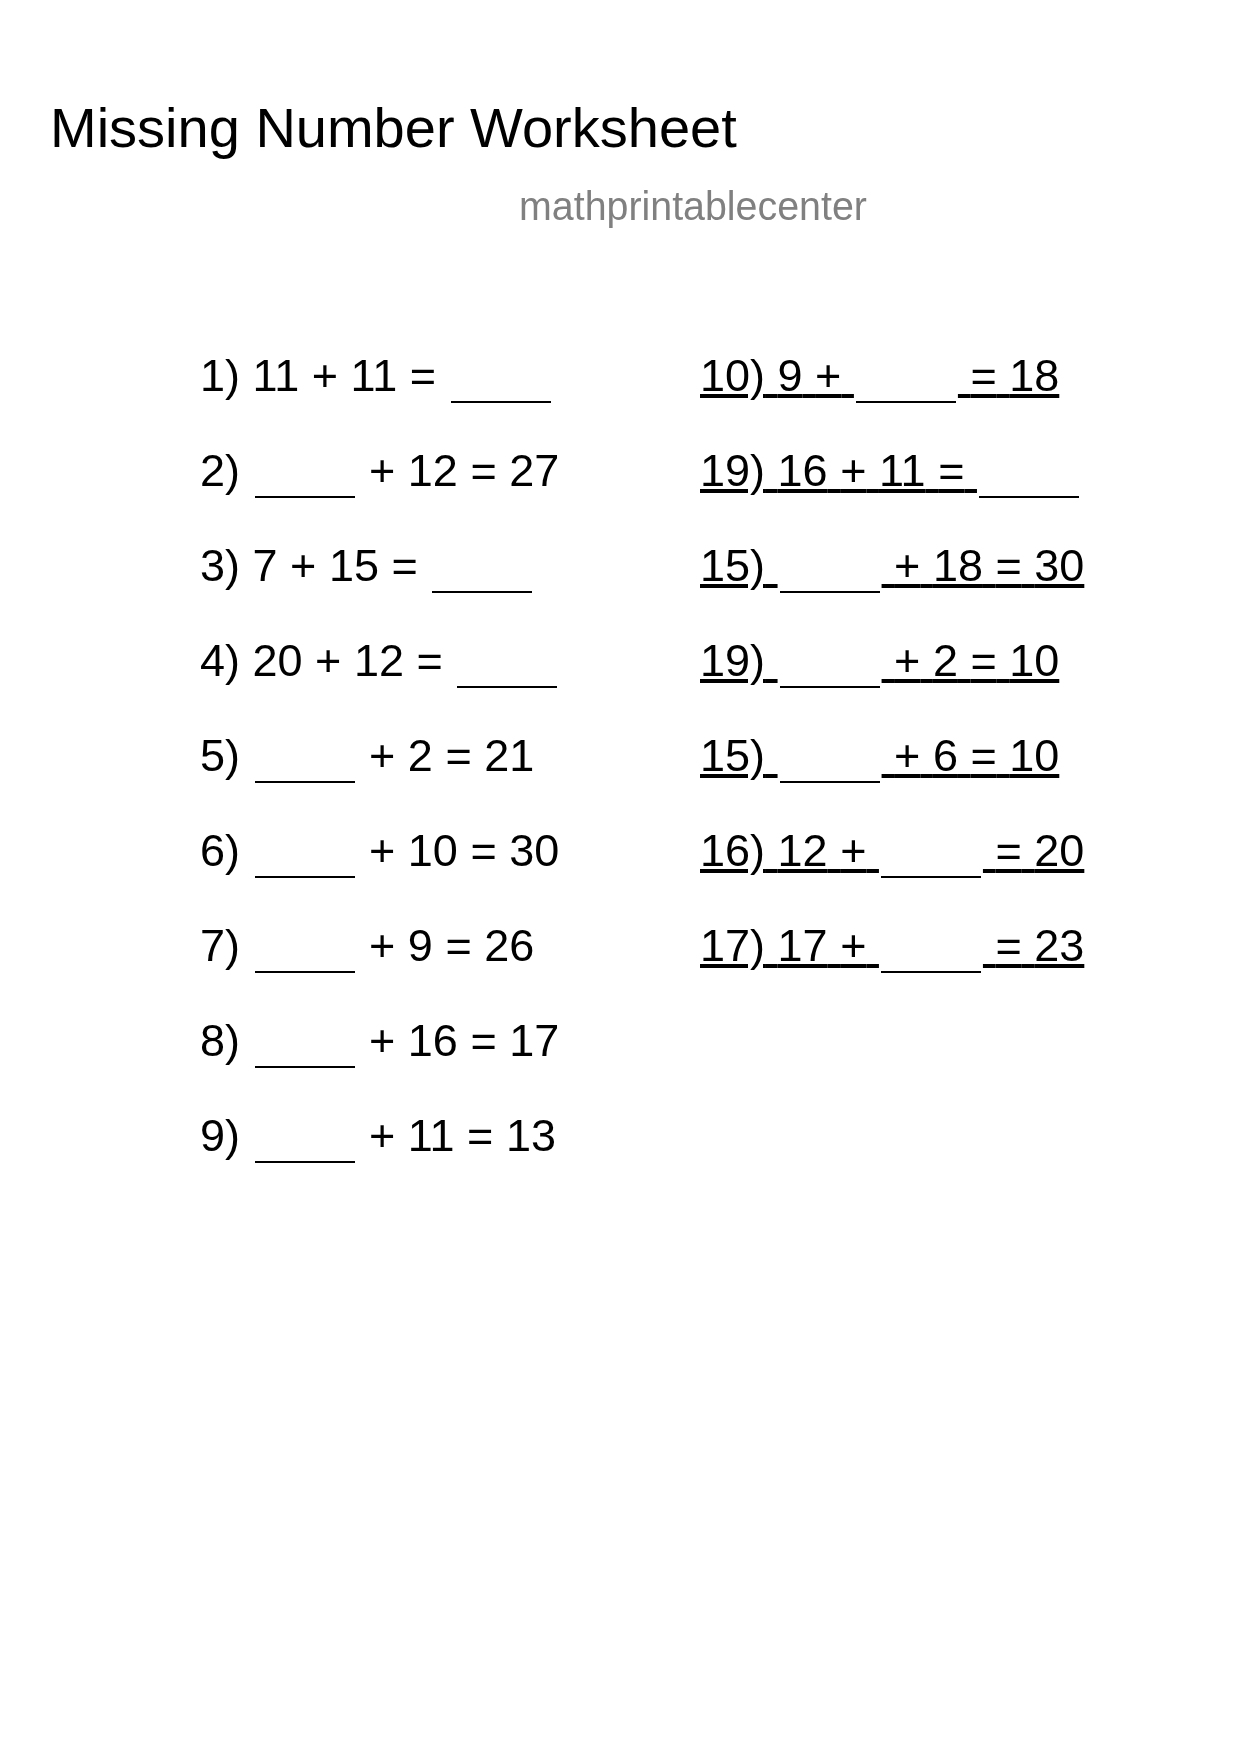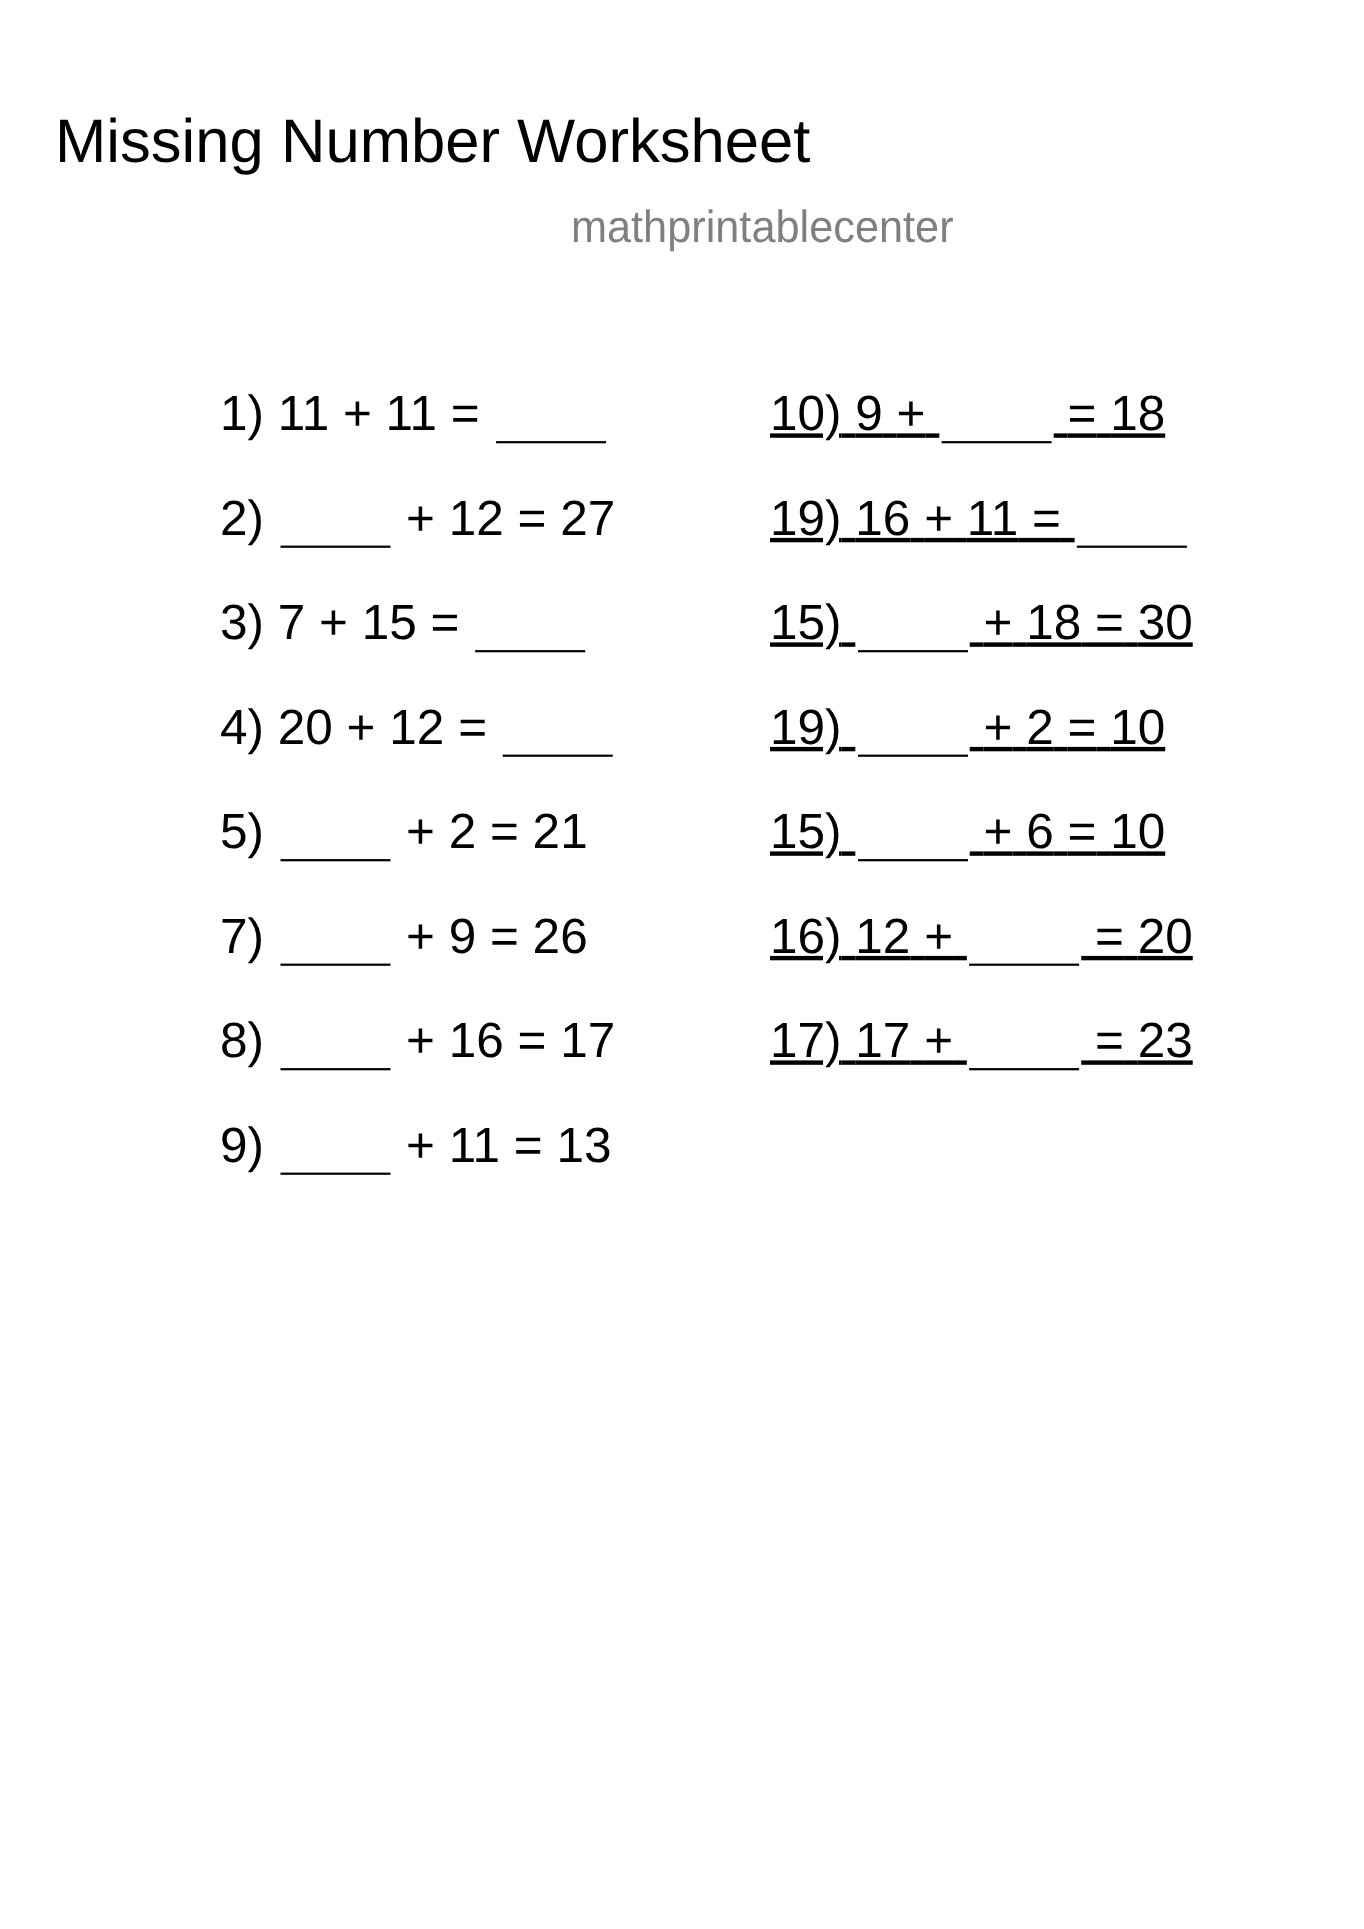--- a/index.html
+++ b/index.html
@@ -66,20 +66,21 @@
 
 <div class="title">Missing Number Worksheet</div>
 <div class="subtitle">mathprintablecenter</div>
 
 <div class="column col-left">
     <div class="problem"><span>1)</span> <span>11</span> <span>+</span> <span>11</span> <span>=</span> <span class="blank"></span></div>
     <div class="problem"><span>2)</span> <span class="blank"></span> <span>+</span> <span>12</span> <span>=</span> <span>27</span></div>
     <div class="problem"><span>3)</span> <span>7</span> <span>+</span> <span>15</span> <span>=</span> <span class="blank"></span></div>
     <div class="problem"><span>4)</span> <span>20</span> <span>+</span> <span>12</span> <span>=</span> <span class="blank"></span></div>
     <div class="problem"><span>5)</span> <span class="blank"></span> <span>+</span> <span>2</span> <span>=</span> <span>21</span></div>
+    <div class="problem"><span>6)</span> <span class="blank"></span> <span>+</span> <span>10</span> <span>=</span> <span>30</span></div>
     <div class="problem"><span>7)</span> <span class="blank"></span> <span>+</span> <span>9</span> <span>=</span> <span>26</span></div>
     <div class="problem"><span>8)</span> <span class="blank"></span> <span>+</span> <span>16</span> <span>=</span> <span>17</span></div>
     <div class="problem"><span>9)</span> <span class="blank"></span> <span>+</span> <span>11</span> <span>=</span> <span>13</span></div>
   </div>
 <div class="column col-right">
     <div class="problem"><span>10)</span> <span>9</span> <span>+</span> <span class="blank"></span> <span>=</span> <span>18</span></div>
     <div class="problem"><span>19)</span> <span>16</span> <span>+</span> <span>11</span> <span>=</span> <span class="blank"></span></div>
     <div class="problem"><span>15)</span> <span class="blank"></span> <span>+</span> <span>18</span> <span>=</span> <span>30</span></div>
     <div class="problem"><span>19)</span> <span class="blank"></span> <span>+</span> <span>2</span> <span>=</span> <span>10</span></div>
     <div class="problem"><span>15)</span> <span class="blank"></span> <span>+</span> <span>6</span> <span>=</span> <span>10</span></div>

